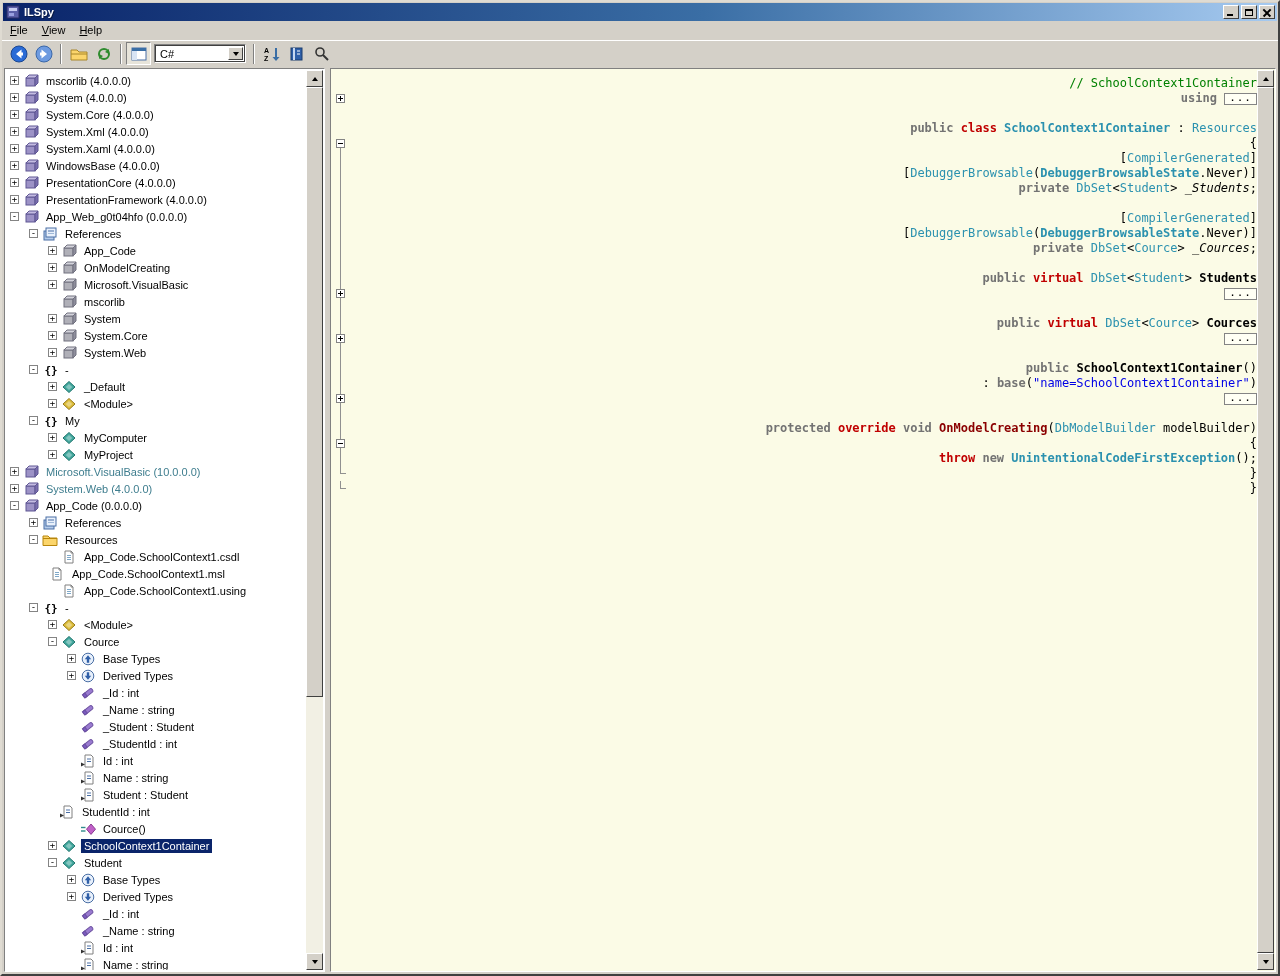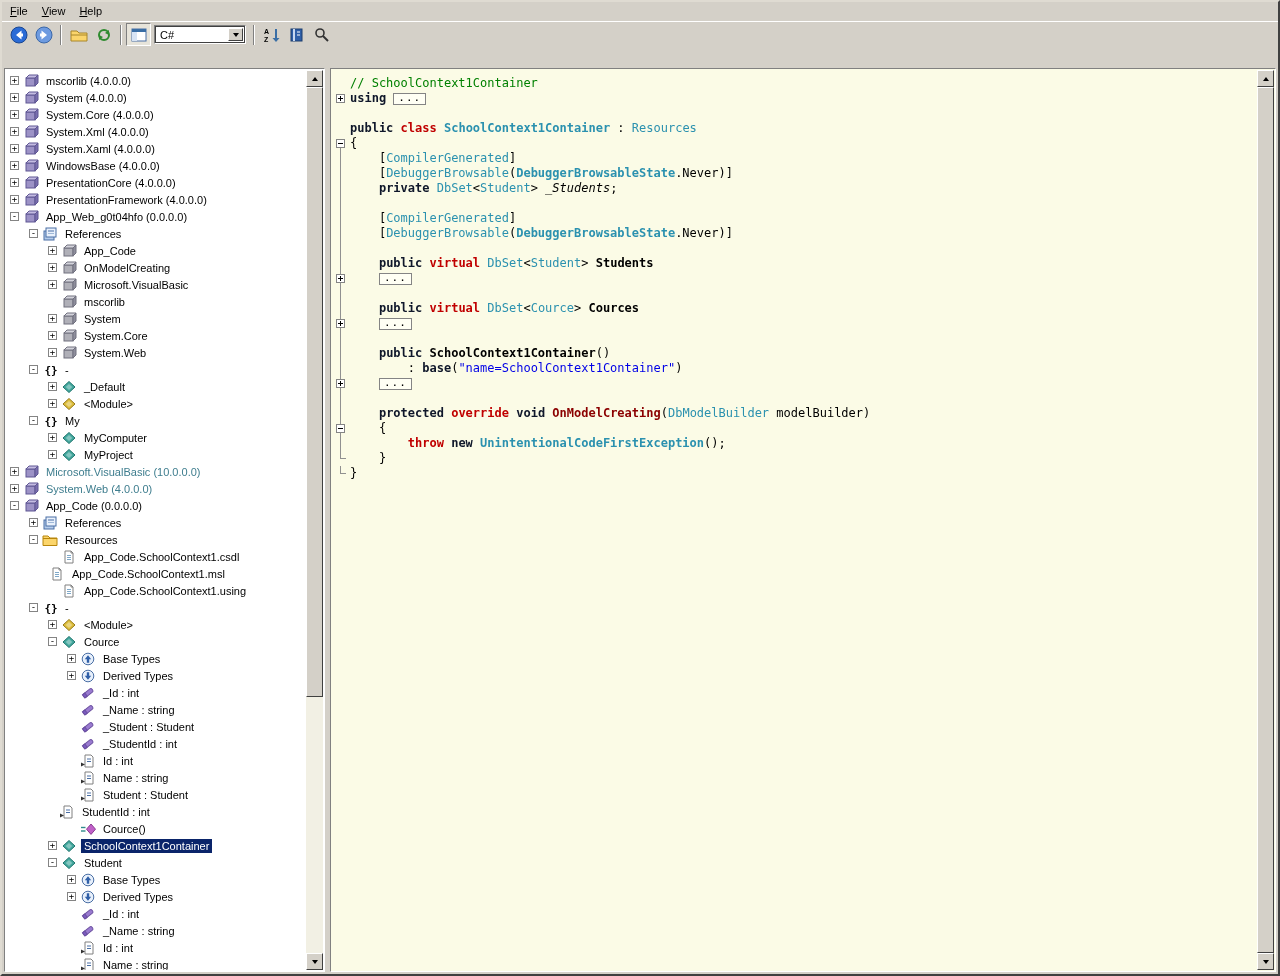--- a/index.html
+++ b/index.html
@@ -66,37 +66,37 @@
   .expander.none { visibility:hidden; }
   .ticon { width:16px; height:14px; margin-right:4px; flex:none; display:inline-flex;
            align-items:center; justify-content:center; }
   .tlabel { padding:1px 3px; color:#000; }
   .tlabel.muted { color:#3E7D8E; }
   .trow.sel .tlabel { background:#0A246A; color:#fff; }
 
   
   .code { position:absolute; top:1px; left:1px; right:18px; bottom:1px; overflow:hidden;
           padding-top:6px; font-family:"DejaVu Sans Mono",monospace; font-size:12px; }
-  .cline { height:15px; display:flex; white-space:pre; }
+  .cline { height:15px; display:flex; white-space:pre;text-align:right; }
   .cmargin { width:18px; flex:none; position:relative; }
   .ctext { flex:1; }
   .m-line::before { content:''; position:absolute; left:8px; top:0; bottom:0; width:1px; background:#909090; }
   .m-end::before  { content:''; position:absolute; left:8px; top:0; height:8px; width:1px; background:#909090; }
   .m-end::after   { content:''; position:absolute; left:8px; top:7px; width:6px; height:1px; background:#909090; }
   .ml-above::before { content:''; position:absolute; left:8px; top:0; height:3px; width:1px; background:#909090; }
   .ml-below::after  { content:''; position:absolute; left:8px; bottom:0; height:3px; width:1px; background:#909090; }
   .fbox { position:absolute; left:4px; top:3px; width:9px; height:9px; border:1px solid #848484;
           background:#fff; }
   .fbox i { position:absolute; left:1px; right:1px; top:3px; height:1px; background:#000; }
   .fbox.plus b { position:absolute; top:1px; bottom:1px; left:3px; width:1px; background:#000; }
   .fold-ellipsis { display:inline-block; height:12px; border:1px solid #848484; background:#FFFFF4;
           padding:0 4px; line-height:7px; letter-spacing:1px; font-size:11px; color:#000;
           vertical-align:1px; }
   .tk-c  { color:#008000; }
-  .tk-k  { color:#0f172a; font-weight:bold; }
+  .tk-k  { color:#737373; font-weight:bold; }
   .tk-m  { color:#C00000; font-weight:bold; }
   .tk-t  { color:#2B91AF; }
   .tk-tb { color:#2B91AF; font-weight:bold; }
   .tk-s  { color:#0000E6; }
   .tk-p  { color:#000; }
   .tk-f  { color:#000; font-style:italic; }
   .tk-n  { color:#000; font-weight:bold; }
   .tk-mn { color:#8B0000; font-weight:bold; }
 
   
@@ -112,20 +112,39 @@
   .sb-thumb { position:absolute; left:0; width:17px; background:#D4D0C8;
             border:1px solid; border-color:#fff #404040 #404040 #fff; }
   .thumb-tree { top:17px; height:610px; }
   .thumb-code { top:17px; bottom:17px; }
 </style>
 </head>
 <body>
 
 <div class="window">
 
+  <div class="titlebar">
+    <span class="app-icon">
+      <svg width="14" height="14" viewBox="0 0 14 14">
+        <rect x="1" y="1" width="12" height="12" fill="#5B5FA8" stroke="#2A2D66"></rect>
+        <rect x="3" y="3" width="8" height="3" fill="#C8CCF0"></rect>
+        <rect x="3" y="8" width="5" height="3" fill="#9AA0E0"></rect>
+      </svg>
+    </span>
+    <span class="win-title">ILSpy</span>
+    <span class="tb-ctl">
+        <span class="g-min"></span>
+      </span>
+    <span class="tb-ctl">
+        <span class="g-max"></span>
+      </span>
+    <span class="tb-ctl" style="margin-left:2px">
+        <span class="g-x"></span>
+      </span>
+  </div>
 
   <div class="menubar" id="menubar">
       <span class="menu-item">File</span>
       <span class="menu-item">View</span>
       <span class="menu-item">Help</span>
     </div>
 
   <div class="toolbar" id="toolbar">
       <span class="tbar-btn">
         <span style="display: inline-flex;">
@@ -816,20 +835,21 @@
           <div class="cline"><span class="cmargin"><span class="fbox plus"><i></i><b></b></span></span><span class="ctext"><span class="tk-k">using</span><span class="tk-p"> </span><span class="fold-ellipsis">...</span></span></div>
           <div class="cline"><span class="cmargin"></span><span class="ctext"></span></div>
           <div class="cline"><span class="cmargin"></span><span class="ctext"><span class="tk-k">public</span><span class="tk-p"> </span><span class="tk-m">class</span><span class="tk-p"> </span><span class="tk-tb">SchoolContext1Container</span><span class="tk-p"> : </span><span class="tk-t">Resources</span></span></div>
           <div class="cline"><span class="cmargin ml-below"><span class="fbox"><i></i></span></span><span class="ctext"><span class="tk-p">{</span></span></div>
           <div class="cline"><span class="cmargin m-line"></span><span class="ctext"><span class="tk-p">    [</span><span class="tk-t">CompilerGenerated</span><span class="tk-p">]</span></span></div>
           <div class="cline"><span class="cmargin m-line"></span><span class="ctext"><span class="tk-p">    [</span><span class="tk-t">DebuggerBrowsable</span><span class="tk-p">(</span><span class="tk-tb">DebuggerBrowsableState</span><span class="tk-p">.Never)]</span></span></div>
           <div class="cline"><span class="cmargin m-line"></span><span class="ctext"><span class="tk-p">    </span><span class="tk-k">private</span><span class="tk-p"> </span><span class="tk-t">DbSet</span><span class="tk-p">&lt;</span><span class="tk-t">Student</span><span class="tk-p">&gt; </span><span class="tk-f">_Students</span><span class="tk-p">;</span></span></div>
           <div class="cline"><span class="cmargin m-line"></span><span class="ctext"></span></div>
           <div class="cline"><span class="cmargin m-line"></span><span class="ctext"><span class="tk-p">    [</span><span class="tk-t">CompilerGenerated</span><span class="tk-p">]</span></span></div>
           <div class="cline"><span class="cmargin m-line"></span><span class="ctext"><span class="tk-p">    [</span><span class="tk-t">DebuggerBrowsable</span><span class="tk-p">(</span><span class="tk-tb">DebuggerBrowsableState</span><span class="tk-p">.Never)]</span></span></div>
+          <div class="cline"><span class="cmargin m-line"></span><span class="ctext"><span class="tk-p">    </span><span class="tk-k">private</span><span class="tk-p"> </span><span class="tk-t">DbSet</span><span class="tk-p">&lt;</span><span class="tk-t">Cource</span><span class="tk-p">&gt; </span><span class="tk-f">_Cources</span><span class="tk-p">;</span></span></div>
           <div class="cline"><span class="cmargin m-line"></span><span class="ctext"></span></div>
           <div class="cline"><span class="cmargin m-line"></span><span class="ctext"><span class="tk-p">    </span><span class="tk-k">public</span><span class="tk-p"> </span><span class="tk-m">virtual</span><span class="tk-p"> </span><span class="tk-t">DbSet</span><span class="tk-p">&lt;</span><span class="tk-t">Student</span><span class="tk-p">&gt; </span><span class="tk-n">Students</span></span></div>
           <div class="cline"><span class="cmargin ml-above ml-below"><span class="fbox plus"><i></i><b></b></span></span><span class="ctext"><span class="tk-p">    </span><span class="fold-ellipsis">...</span></span></div>
           <div class="cline"><span class="cmargin m-line"></span><span class="ctext"></span></div>
           <div class="cline"><span class="cmargin m-line"></span><span class="ctext"><span class="tk-p">    </span><span class="tk-k">public</span><span class="tk-p"> </span><span class="tk-m">virtual</span><span class="tk-p"> </span><span class="tk-t">DbSet</span><span class="tk-p">&lt;</span><span class="tk-t">Cource</span><span class="tk-p">&gt; </span><span class="tk-n">Cources</span></span></div>
           <div class="cline"><span class="cmargin ml-above ml-below"><span class="fbox plus"><i></i><b></b></span></span><span class="ctext"><span class="tk-p">    </span><span class="fold-ellipsis">...</span></span></div>
           <div class="cline"><span class="cmargin m-line"></span><span class="ctext"></span></div>
           <div class="cline"><span class="cmargin m-line"></span><span class="ctext"><span class="tk-p">    </span><span class="tk-k">public</span><span class="tk-p"> </span><span class="tk-n">SchoolContext1Container</span><span class="tk-p">()</span></span></div>
           <div class="cline"><span class="cmargin m-line"></span><span class="ctext"><span class="tk-p">        : </span><span class="tk-k">base</span><span class="tk-p">(</span><span class="tk-s">"name=SchoolContext1Container"</span><span class="tk-p">)</span></span></div>
           <div class="cline"><span class="cmargin ml-above ml-below"><span class="fbox plus"><i></i><b></b></span></span><span class="ctext"><span class="tk-p">    </span><span class="fold-ellipsis">...</span></span></div>

